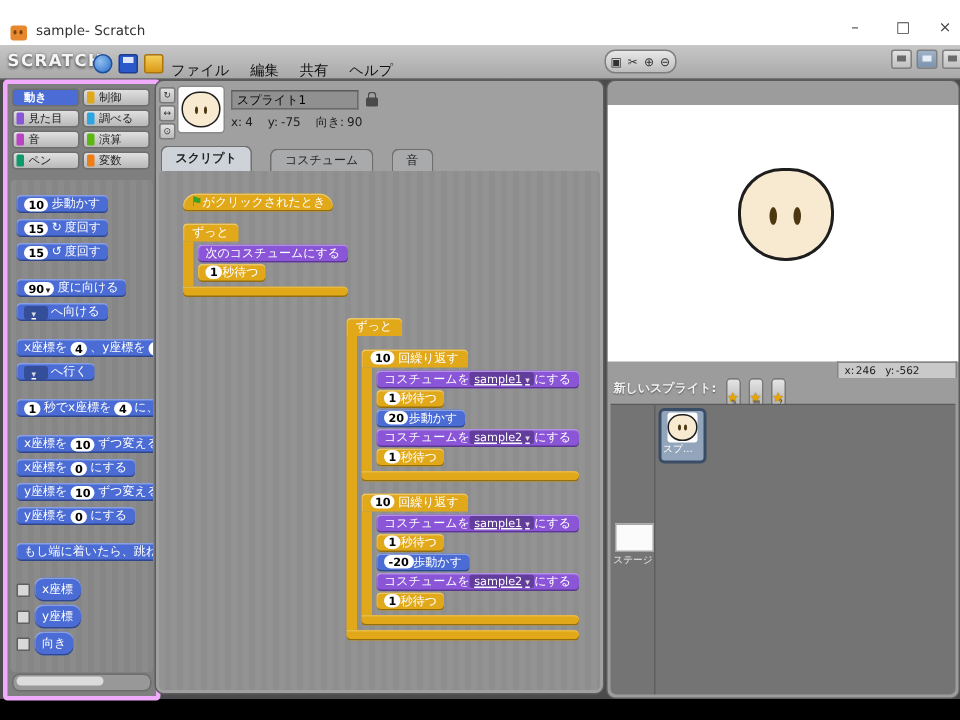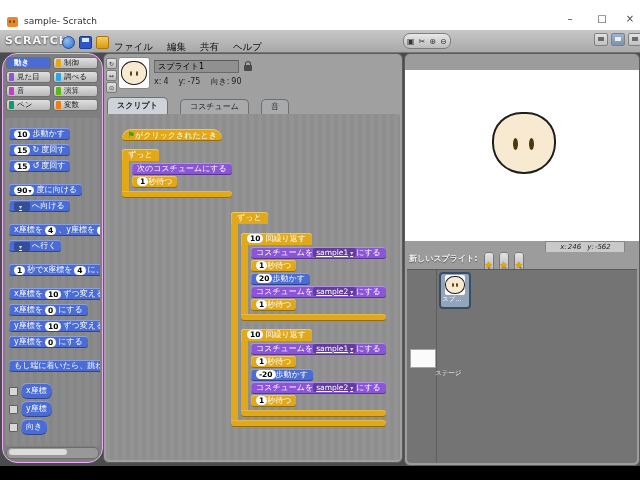--- a/index.html
+++ b/index.html
@@ -28,21 +28,21 @@
   .tgroup{position:absolute;left:403px;top:3px;height:14px;background:linear-gradient(#e8e8e8,#bdbdbd);
     border:1px solid #7e7e7e;border-radius:7px;padding:0 3px;display:flex;align-items:center;gap:4px;}
   .tbtn{font-size:8px;color:#333;cursor:pointer;line-height:13px;}
   #viewbtns{position:absolute;left:594px;top:3px;display:flex;gap:3px;}
   .vbtn{width:12px;height:11px;border:1px solid #808080;background:linear-gradient(#e3e3e3,#c0c0c0);border-radius:2px;cursor:pointer;}
   .vbtn.active{background:linear-gradient(#9fb3c8,#7b93ad);}
   .vbtn::before{content:"";display:block;margin:3px auto 0;width:6px;height:4px;background:#6b6b6b;}
   .vbtn.active::before{background:#e8eef5;}
   
   .palette-panel{position:absolute;left:2px;top:53px;width:99px;height:408px;background:#7f7f7f;
-    border:1px solid #f0abfc;border-radius:15px;overflow:hidden;}
+    border:3px solid #f0abfc;border-radius:3px;overflow:hidden;}
   #cat-grid{position:absolute;left:3px;top:3px;width:94px;display:flex;flex-wrap:wrap;gap:2px;}
   .cat{width:45px;height:12px;border-radius:3px;border:1px solid #6e6e6e;font-size:7.5px;line-height:12px;
     color:#222;background:linear-gradient(#e0e0e0,#b8b8b8);display:flex;align-items:center;cursor:pointer;box-sizing:border-box;}
   .cat .sw{width:5px;height:8px;border-radius:1px;margin:0 3px 0 2px;}
   .cat.sel{color:#fff;font-weight:bold;}
   .cat.sel .sw{visibility:hidden;width:2px;}
   .plist{position:absolute;left:2px;top:64px;right:2px;bottom:16px;
     background:repeating-linear-gradient(90deg,#8b8b8b 0 4px,#868686 4px 8px);
     border-radius:3px;overflow:hidden;padding-top:6px;box-sizing:border-box;}
   .prow{margin:4px 0 0 4px;white-space:nowrap;display:flex;align-items:center;}
@@ -113,35 +113,35 @@
   .face .eye{position:absolute;background:#4c3710;border-radius:50%;}
   .face-lg{width:60px;height:58px;}
   .face-lg .eye{width:5px;height:12px;top:24px;}
   .face-lg .eye.l{left:19px}.face-lg .eye.r{left:35px}
   .face-md{width:24px;height:22px;border-width:1.5px;}
   .face-md .eye{width:2px;height:5px;top:9px;}
   .face-md .eye.l{left:8px}.face-md .eye.r{left:14px}
   .face-xs{width:18px;height:16px;border-width:1px;}
   .face-xs .eye{width:2px;height:4px;top:6px;}
   .face-xs .eye.l{left:6px}.face-xs .eye.r{left:10px}
-  .readout{position:absolute;right:14px;top:187px;width:80px;height:11px;background:#c9c9c9;
+  .readout{position:absolute;right:1px;top:187px;width:80px;height:11px;background:#c9c9c9;
     border:1px solid #858585;border-bottom:none;font-size:7px;color:#222;line-height:11px;
-    text-align:center;padding-right:3px;box-sizing:border-box;font-style:italic;}
+    text-align:left;padding-right:3px;box-sizing:border-box;}
   .readout b{font-weight:normal;margin:0 1px 0 4px;}
   .newrow{position:absolute;left:4px;top:199px;height:15px;display:flex;align-items:flex-start;}
   .newlbl{font-size:8px;font-weight:bold;color:#f2f2f2;text-shadow:0 1px 1px #555;margin-right:6px;}
   .nsbtn{position:relative;width:20px;height:13px;margin-right:5px;background:linear-gradient(#e4e4e4,#b2b2b2);
     border:1px solid #777;border-radius:3px;cursor:pointer;text-align:center;}
   .nsbtn .st{font-size:9px;color:#e8a400;line-height:12px;text-shadow:0 0 1px #8a6200;}
   .nsbtn .sub{position:absolute;right:1px;bottom:0;font-size:5px;color:#333;}
   .slist{position:absolute;left:2px;right:2px;top:215px;bottom:2px;background:#747474;border-radius:0 0 4px 4px;
     border-top:1px solid #5a5a5a;overflow:hidden;}
   .sdivider{position:absolute;left:29px;top:0;bottom:0;width:1px;background:#5e5e5e;}
   .stagethumb{position:absolute;left:3px;top:79px;width:24px;height:17px;background:#fbfbfb;border:1px solid #a5a5a5;cursor:pointer;}
-  .stagelbl{position:absolute;left:0px;top:99px;width:30px;font-size:6.5px;color:#e6e6e6;padding-left:28px;}
+  .stagelbl{position:absolute;left:0px;top:99px;width:30px;text-align:center;font-size:6.5px;color:#e6e6e6;}
   .spritesel{position:absolute;left:32px;top:2px;width:28px;height:33px;border:2px solid #3a4d66;border-radius:4px;
     background:#93a5ba;cursor:pointer;}
   .spritesel .tw{width:20px;height:20px;background:#fdfdfd;border-radius:2px;margin:1px auto 0;
     display:flex;align-items:center;justify-content:center;}
   .spritesel .lbl{display:block;width:26px;margin:0 auto;font-size:6.5px;color:#fff;text-align:center;
     white-space:nowrap;overflow:hidden;text-overflow:ellipsis;}
 </style>
 </head>
 <body>
 

